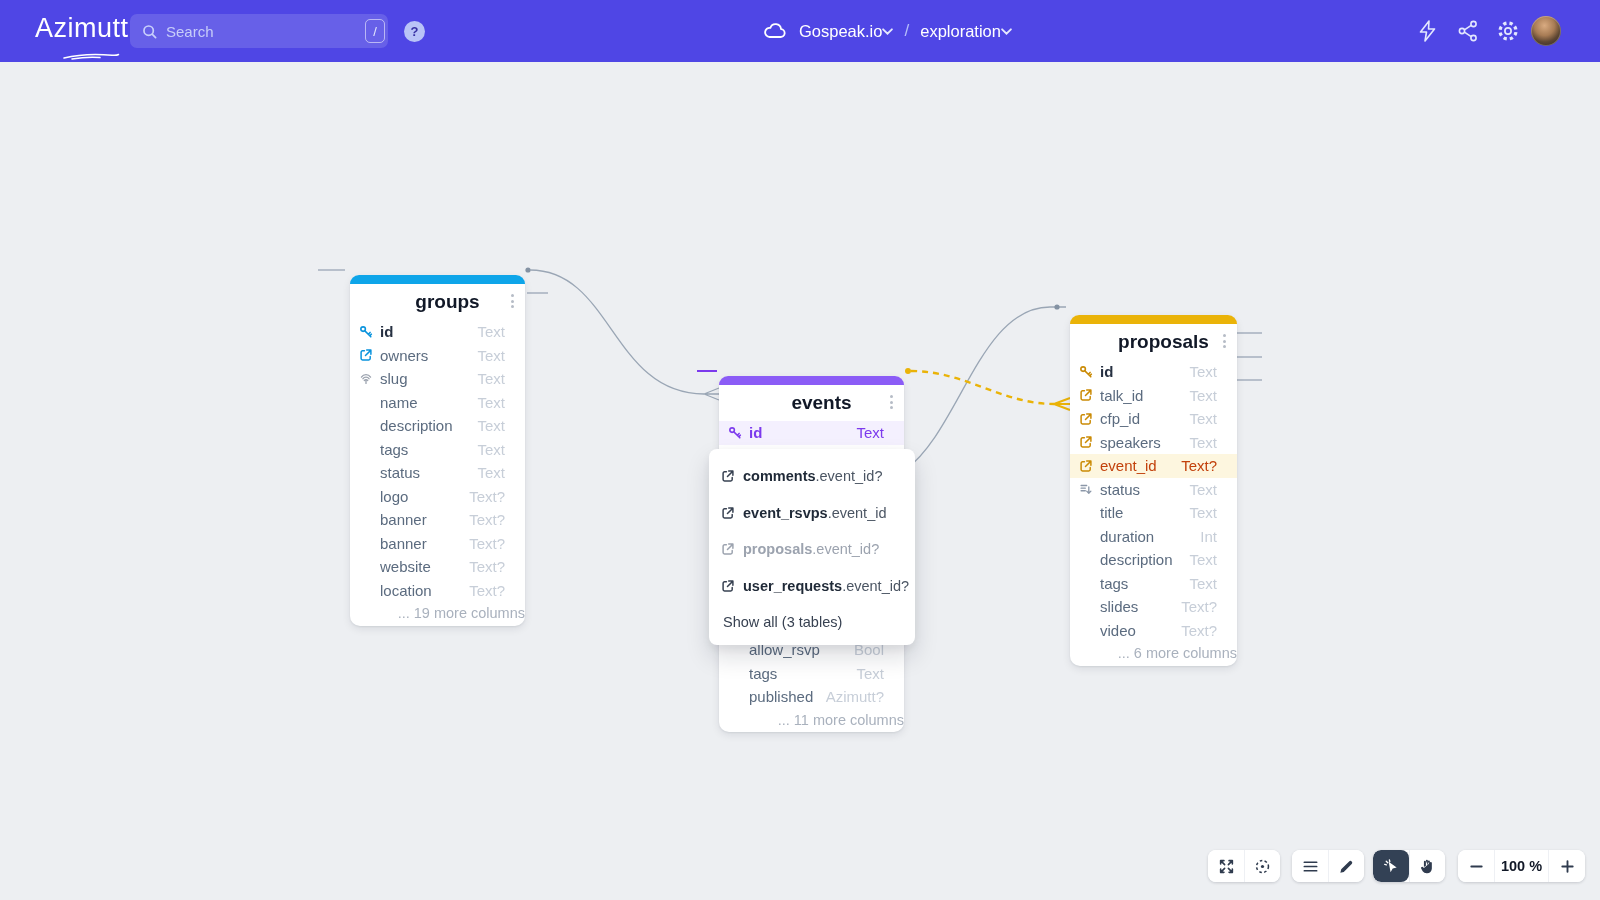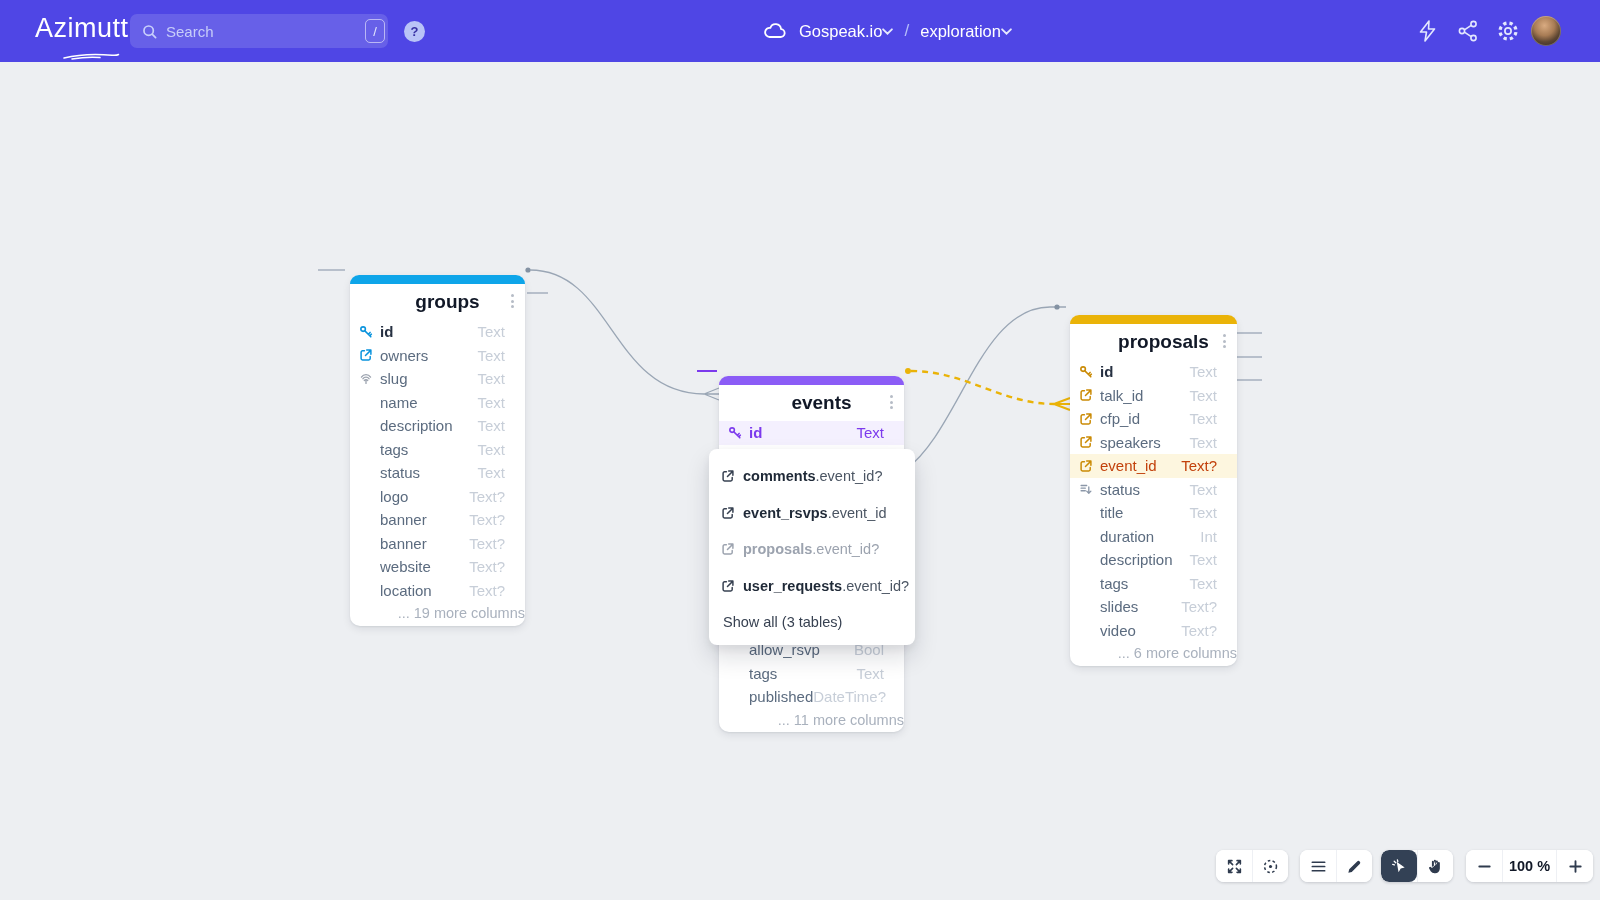--- a/index.html
+++ b/index.html
@@ -53,21 +53,21 @@
   .popup { position:absolute; left:709px; top:387px; width:206px; height:196px; background:#fff; border-radius:8px; box-shadow:0 4px 8px rgba(16,24,40,.06), 0 12px 24px rgba(16,24,40,.14); padding-top:9px; z-index:5; }
   .pitem { height:36.5px; display:flex; align-items:center; gap:7px; padding:0 12px; font-size:14.5px; color:#4b5563; cursor:pointer; }
   .picon { width:15px; flex:none; display:flex; align-items:center; color:#374151; }
   .picon svg { width:14px; height:14px; }
   .pitem b { font-weight:700; color:#1f2937; }
   .pitem.muted, .pitem.muted b { color:#9ca3af; }
   .pitem.muted .picon { color:#9ca3af; }
   .pfoot { height:35px; display:flex; align-items:center; padding:0 14px; font-size:14.5px; color:#374151; cursor:pointer; }
 
   
-  .tgroup { position:absolute; top:850px; height:32px; display:flex; background:#fff; border-radius:8px; box-shadow:0 1px 3px rgba(16,24,40,.18); overflow:hidden; z-index:10;margin-left:8px; }
+  .tgroup { position:absolute; top:850px; height:32px; display:flex; background:#fff; border-radius:8px; box-shadow:0 1px 3px rgba(16,24,40,.18); overflow:hidden; z-index:10; }
   .tbtn { width:36px; height:32px; display:flex; align-items:center; justify-content:center; background:#fff; cursor:pointer; }
   .tbtn + .tbtn { border-left:1px solid #eef0f4; }
   .tbtn svg { width:17px; height:17px; }
   .tbtn.active { background:#334155; border-radius:8px; }
   .zoomlabel { width:55px; height:32px; display:flex; align-items:center; justify-content:center; font-size:14.5px; font-weight:600; color:#111827; border-left:1px solid #eef0f4; border-right:1px solid #eef0f4; }
 </style>
 </head>
 <body>
 
 <div class="navbar">
@@ -304,21 +304,21 @@
 
         <div class="row">
           <span class="cicon"></span>
           <span class="cname">tags</span>
           <span class="ctype">Text</span>
         </div>
 
         <div class="row">
           <span class="cicon"></span>
           <span class="cname">published</span>
-          <span class="ctype">DateTime?</span>
+          <span class="ctype">Azimutt?</span>
         </div>
       </div>
     <div class="tfoot">... 11 more columns</div>
   </div>
 
   <div class="card" style="left:1070px; top:253px; width:167px;">
     <div class="bar" style="background:#eab308"></div>
     <div class="thead">
       <span class="ttitle">proposals</span>
       <span class="kebab">

